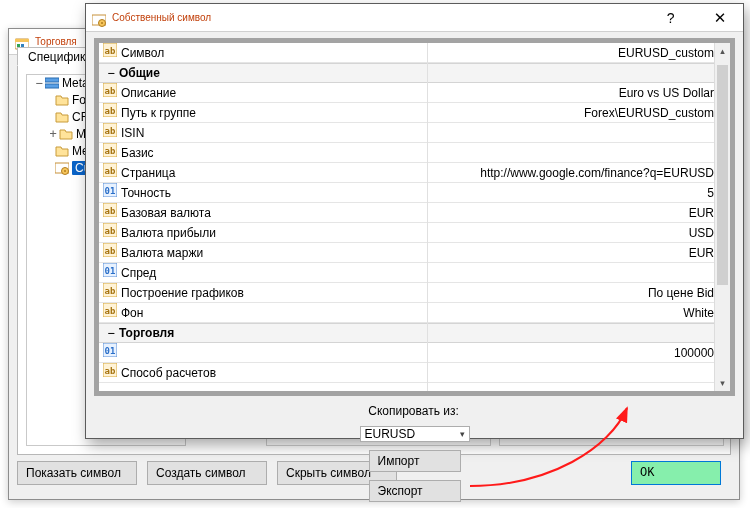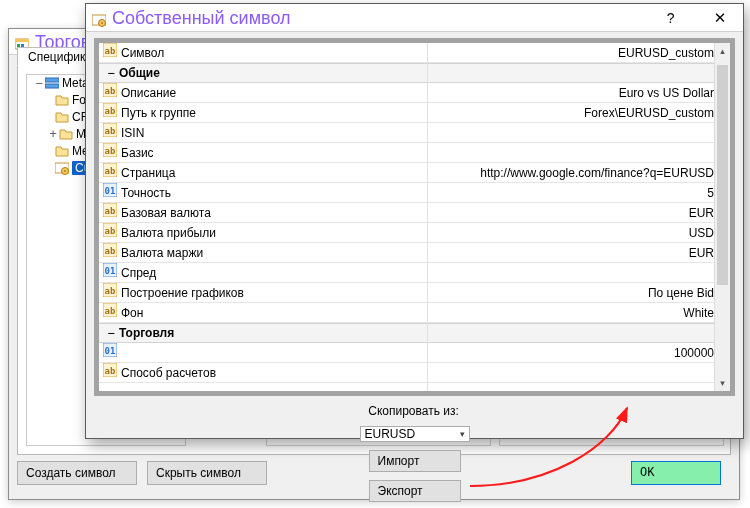--- a/index.html
+++ b/index.html
@@ -6,21 +6,21 @@
   html, body { margin:0; padding:0; font-family: "Segoe UI", Tahoma, Arial, sans-serif; font-size:12px; color:#000; background:#fff; }
   .stage { position:relative; width:750px; height:508px; overflow:hidden; }
 
   
   .win-back {
     position:absolute; left:8px; top:28px; width:732px; height:472px;
     border:1px solid #8d8d8d; background:#f0f0f0; box-shadow:0 2px 8px rgba(0,0,0,0.2);
   }
   .win-back .titlebar { height:26px; line-height:26px; background:#fff; border-bottom:1px solid #d0d0d0; position:relative; }
   .titlebar .tbicon { position:absolute; left:6px; top:5px; }
-  .titlebar .ttext  { position:absolute; left:26px; top:0; font-size:18px; color:#8b5cf6; }
+  .titlebar .ttext  { position:absolute; left:26px; top:0; font-size:10px; color:#c2410c; }
 
   .back-body { position:absolute; left:8px; right:8px; top:36px; bottom:44px; border:1px solid #b7b7b7; background:#fff; }
   .back-tab { position:absolute; left:-1px; top:-19px; height:19px; padding:0 10px; line-height:19px; border:1px solid #bdbdbd; border-bottom:1px solid #fff; background:#fff; }
   .tree-panel { position:absolute; left:8px; top:8px; width:160px; bottom:8px; border:1px solid #c9c9c9; background:#fff; overflow:hidden; }
   .tree-panel .node { height:16px; white-space:nowrap; margin:1px 0; padding-left:6px; }
   .tree-panel .node .exp { display:inline-block; width:12px; text-align:center; color:#666; font-family:Consolas,monospace; }
   .tree-panel .ico { display:inline-block; vertical-align:-3px; margin-right:3px; }
   .tree-panel .sel { background:#0a63c7; color:#fff; padding:0 3px; border-radius:1px; }
 
   .detail-left, .detail-right {
@@ -121,20 +121,21 @@
                 <circle cx="10" cy="10" r="3.5" fill="#f6c55b" stroke="#b07c1f"></circle>
                 <circle cx="10" cy="10" r="1" fill="#b07c1f"></circle>
               </svg></span><span class="sel">Cus</span></div>
       </div>
 
       <div class="detail-left"></div>
       <div class="detail-right"></div>
     </div>
 
     <div class="btnrow-back">
+      <span class="btn">Показать символ</span>
       <span class="btn">Создать символ</span>
       <span class="btn">Скрыть символ</span>
       <span class="btn small primary ok">OK</span>
     </div>
   </div>
 
   <div class="dlg">
     <div class="titlebar">
       <span class="tbicon">
         <svg class="ico-app" viewBox="0 0 14 14">

